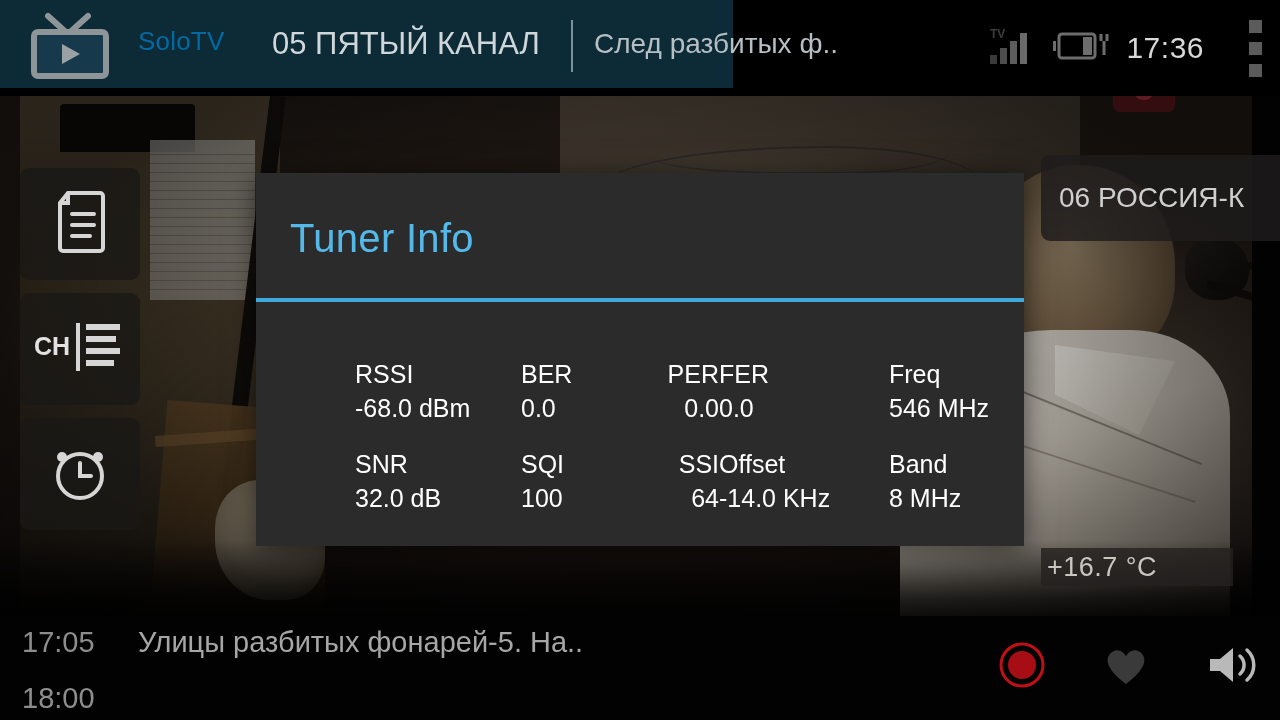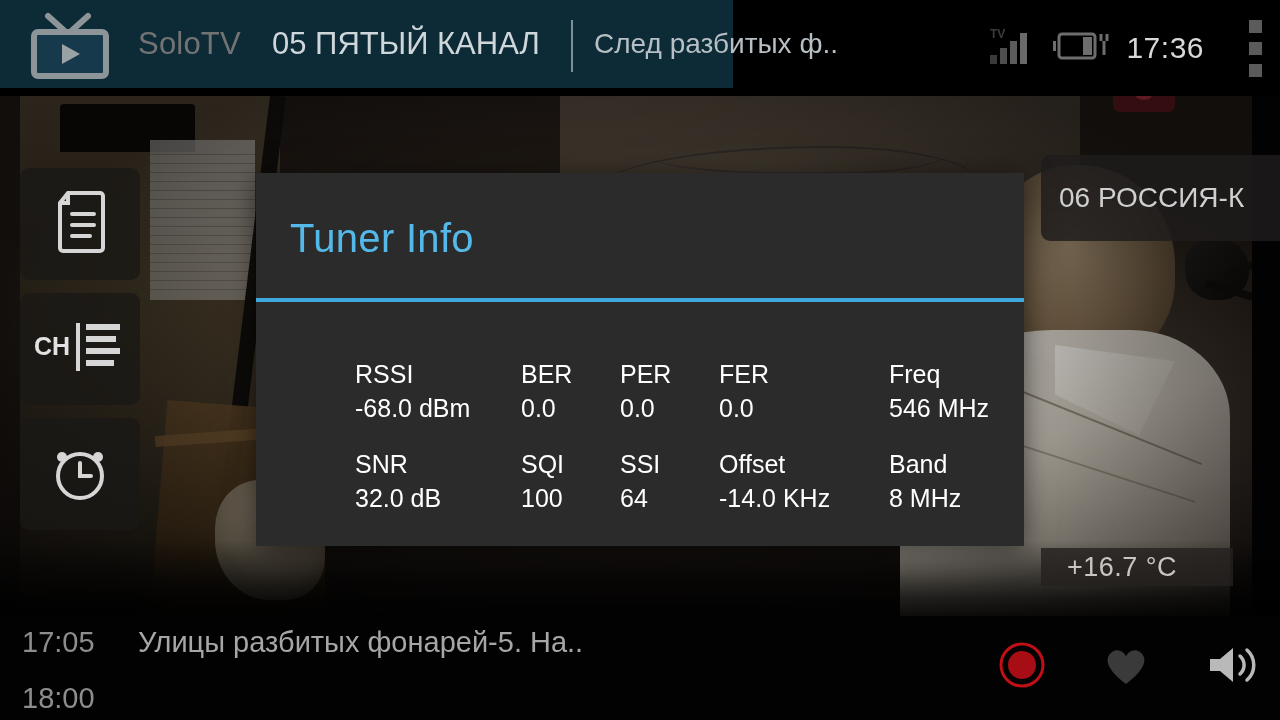--- a/index.html
+++ b/index.html
@@ -145,21 +145,21 @@
     position:absolute; left:0; top:0; width:1280px; height:96px;
     background:#000; display:flex; align-items:center;
   }
   #header-panel {
     position:absolute; left:0; top:0; width:733px; height:88px;
     background:rgba(13,46,59,.93);
   }
   #tv-logo { position:absolute; left:22px; top:10px; width:96px; height:72px; }
   #app-title {
     position:absolute; left:138px; top:26px;
-    font-size:31px; color:#737373; white-space:nowrap; letter-spacing:.2px;
+    font-size:26px; color:#0369a1; white-space:nowrap; letter-spacing:.2px;
   }
   #channel-name {
     position:absolute; left:272px; top:26px;
     font-size:31px; color:#cfd7da; white-space:nowrap;
   }
   #hdr-divider { position:absolute; left:571px; top:20px; width:2px; height:52px; background:rgba(185,200,206,.65); }
   #program-name {
     position:absolute; left:594px; top:28px;
     font-size:28px; color:#b6bfc3; white-space:nowrap;
   }
@@ -182,41 +182,41 @@
   #next-channel {
     position:absolute; left:1041px; top:155px; width:276px; height:86px;
     background:rgba(30,28,28,.82); border-radius:9px 0 0 9px;
     display:flex; align-items:center; padding-left:18px;
     font-size:28px; color:#cfcfcf; white-space:nowrap;
   }
   
   #temperature {
     position:absolute; left:1041px; top:548px; width:192px; height:38px;
     background:rgba(36,33,31,.80);
-    display:flex; align-items:center; padding-left:26px;
+    display:flex; align-items:center; padding-left:6px;
     font-size:27px; color:#c9c6c0; letter-spacing:.5px;
   }
 
   
   #tuner-dialog {
     position:absolute; left:256px; top:173px; width:768px; height:373px;
     background:#2b2b2b; box-shadow:0 4px 26px rgba(0,0,0,.6);
   }
   #dialog-title {
     position:absolute; left:290px; top:216px;
     font-size:40px; color:#54b9e8; letter-spacing:.3px;
   }
   #dialog-rule { position:absolute; left:256px; top:298px; width:768px; height:4px; background:#3fa9dd; }
   #dialog-body { position:absolute; left:256px; top:302px; width:768px; height:244px; }
   .tuner-grid { position:absolute; left:51px; top:55px; width:690px; }
   .tuner-row { display:flex; margin-bottom:22px; }
   .tuner-cell { flex:0 0 auto; }
   .tuner-cell .k { font-size:25px; color:#ffffff; line-height:34px; white-space:nowrap; }
   .tuner-cell .v { font-size:25px; color:#ffffff; line-height:34px; white-space:nowrap; }
-  .c0 { width:166px;margin-left:48px; } .c1 { width:99px; } .c2 { width:99px; } .c3 { width:170px; } .c4 { width:auto; }
+  .c0 { width:166px;margin-left:48px; } .c1 { width:99px; } .c2 { width:99px;text-align:right; } .c3 { width:170px; } .c4 { width:auto; }
 
   
   #bottom-bar { position:absolute; left:0; top:616px; width:1280px; height:104px; background:rgba(2,2,2,.96); }
   .epg-row { position:absolute; left:0; width:1280px; height:52px; display:flex; align-items:center; }
   #epg-row-0 { top:0; } #epg-row-1 { top:56px; }
   .epg-time { position:absolute; left:22px; font-size:29px; color:#8d8d8d; }
   .epg-title { position:absolute; left:138px; font-size:29px; color:#a6a6a6; white-space:nowrap; }
   #bottom-controls { position:absolute; right:18px; top:8px; height:86px; display:flex; align-items:center; gap:56px; }
 </style>
 </head>

